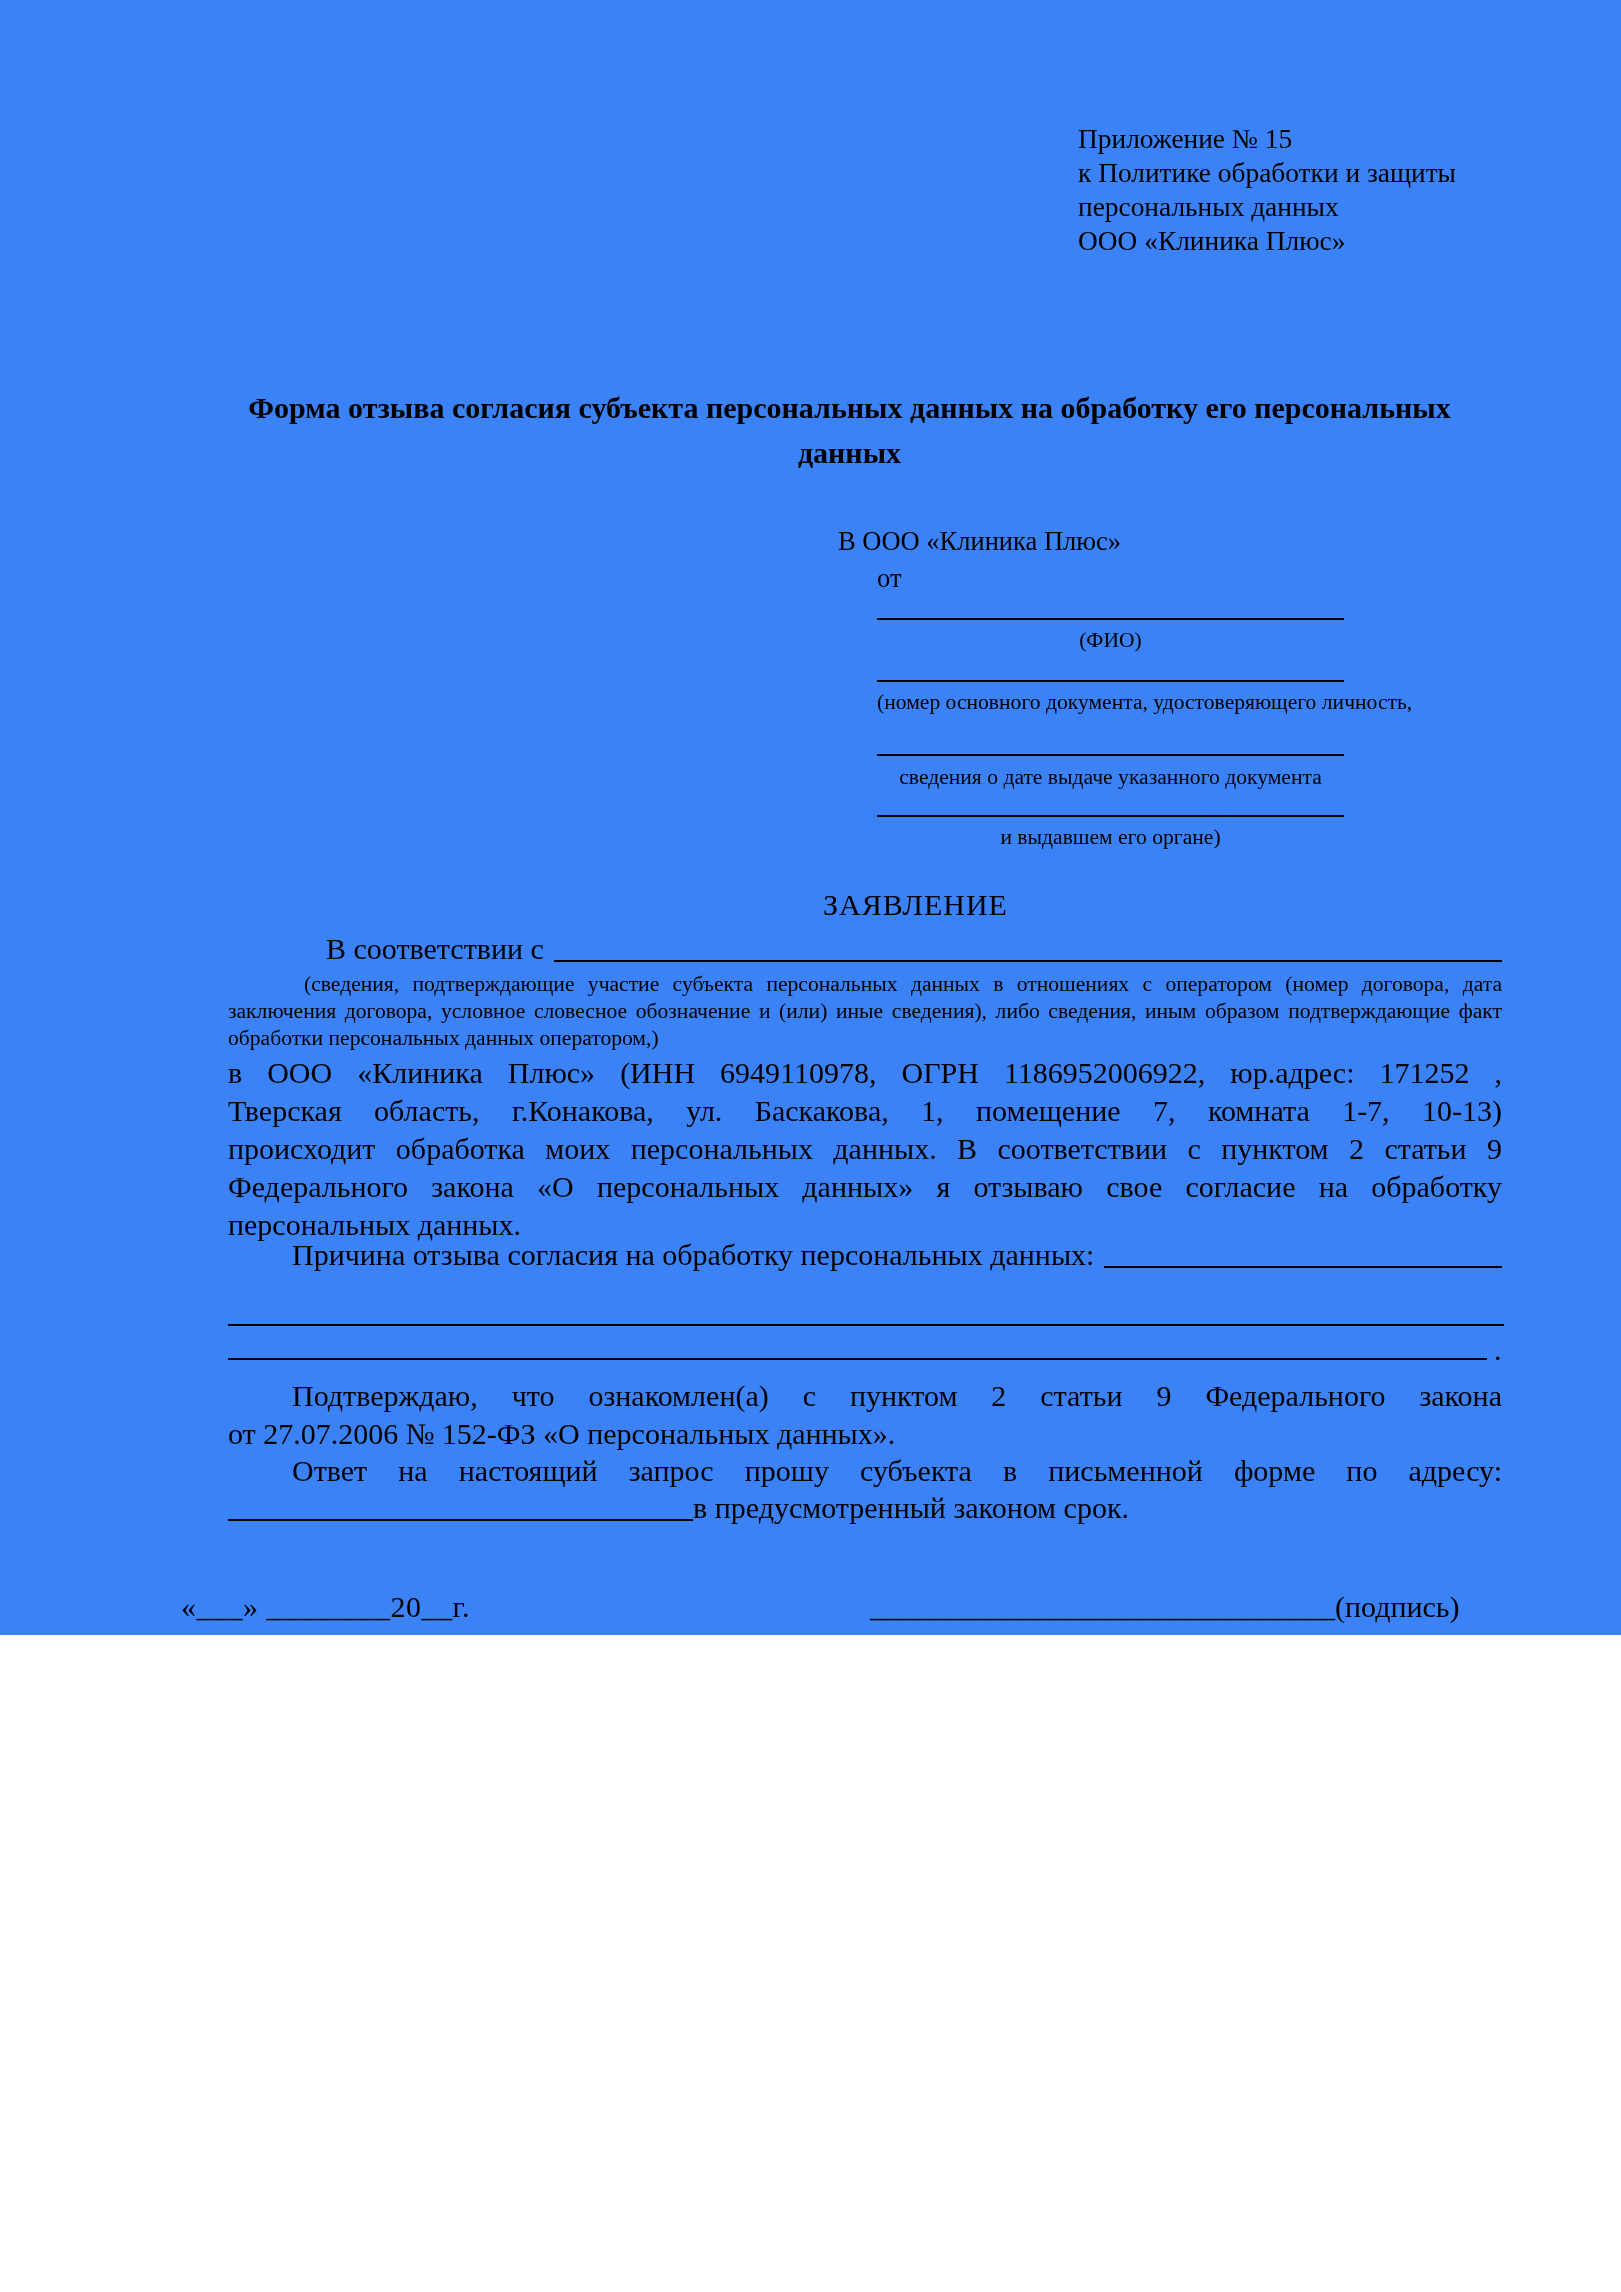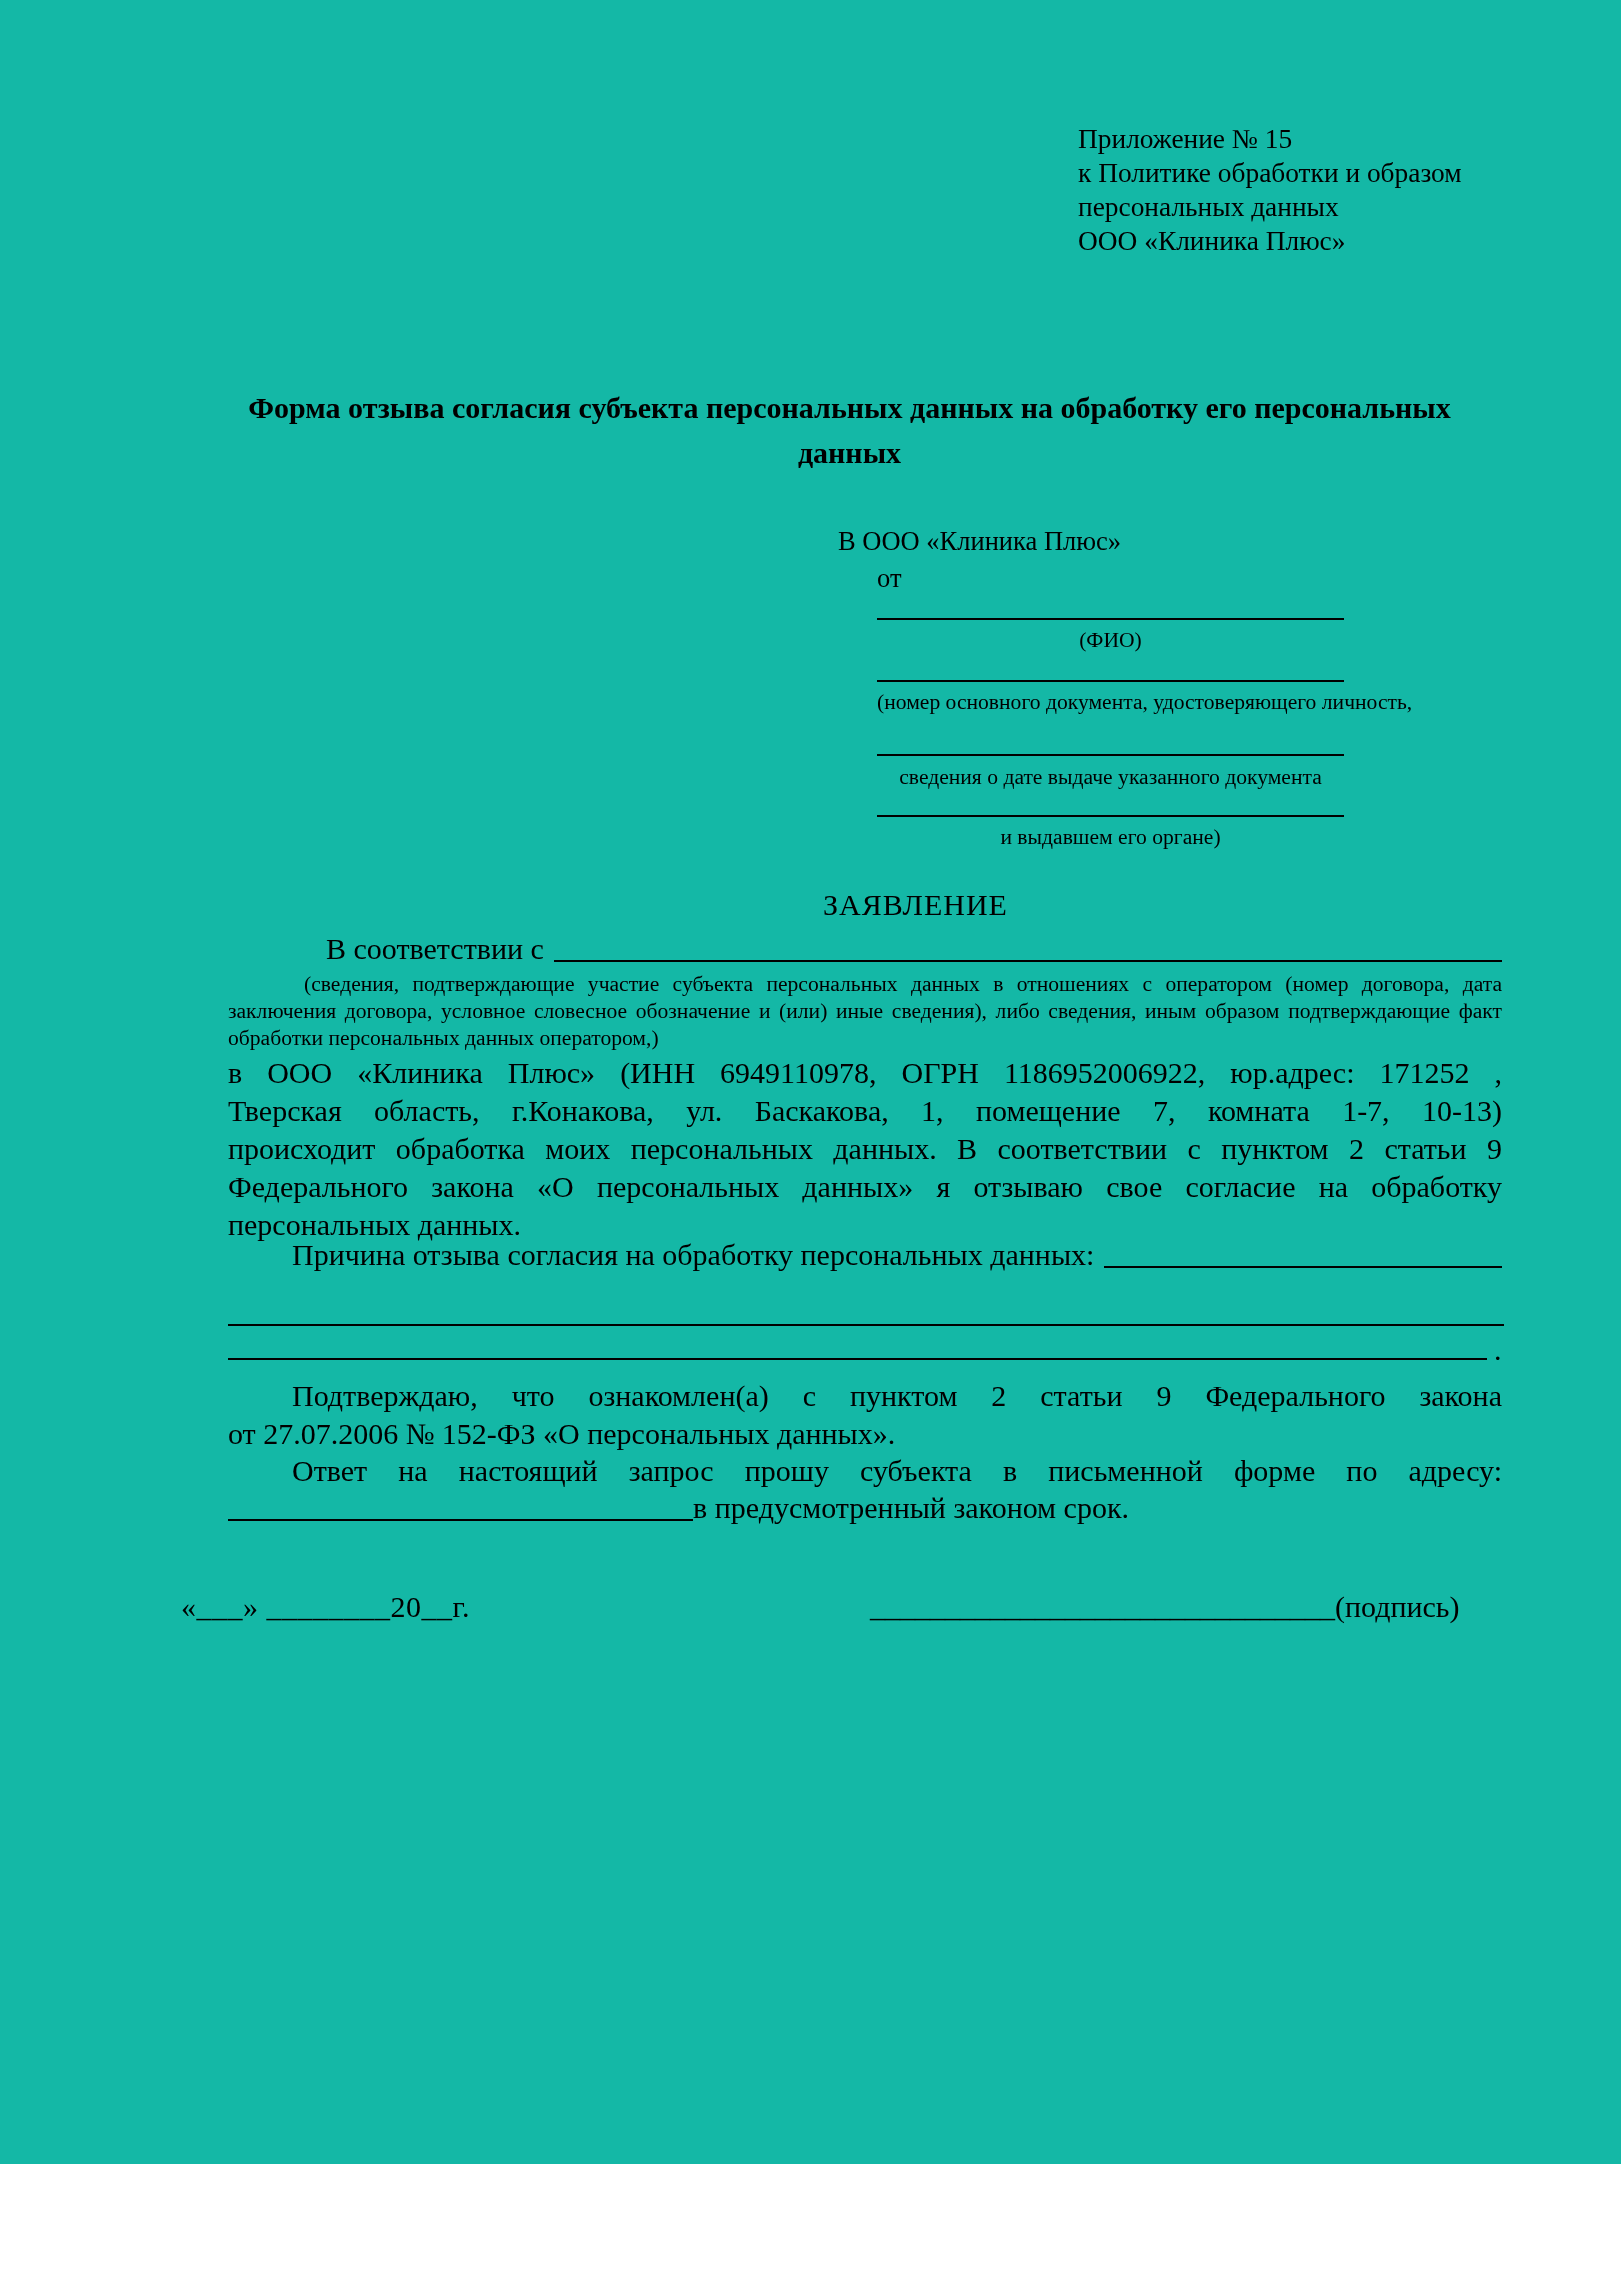--- a/index.html
+++ b/index.html
@@ -1,19 +1,19 @@
 <!DOCTYPE html>
 <html><head>
 <meta charset="utf-8">
 <style>
   html,body{margin:0;padding:0;background:#fff;}
   .page{
     position:relative;
-    width:1621px;height:2164px;
-    background:#14b8a6;color:#000;
+    width:1621px;height:1635px;
+    background:#3b82f6;color:#000;
     font-family:"Liberation Serif", serif;
     overflow:hidden;
   }
   .abs{position:absolute;}
   .rule{border-bottom:2.9px solid #000;}
   .jline{text-align:justify;text-align-last:justify;}
   .center{text-align:center;}
   .nowrap{white-space:nowrap;}
 
   #header-block{left:1078px;top:122px;width:470px;font-size:27.4px;line-height:34px;}
@@ -53,21 +53,21 @@
   #sig-date{left:181px;top:1590px;font-size:30px;letter-spacing:0.5px;}
   #sig-right{left:870px;top:1590px;font-size:30px;}
 </style>
 </head>
 <body>
 
 <div class="page">
 
   <div class="abs" id="header-block">
     <div>Приложение № 15</div>
-    <div>к Политике обработки и образом</div>
+    <div>к Политике обработки и защиты</div>
     <div>персональных данных</div>
     <div>ООО «Клиника Плюс»</div>
   </div>
 
   <div class="abs center" id="doc-title">Форма отзыва согласия субъекта персональных данных на обработку его персональных данных</div>
 
   <div class="abs addr-org">В ООО «Клиника Плюс»</div>
   <div class="abs addr-from">от</div>
 
   <div class="abs addr-line rule" style="top:598px;"></div>

